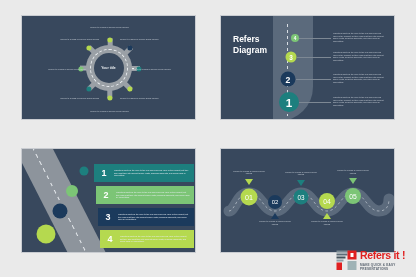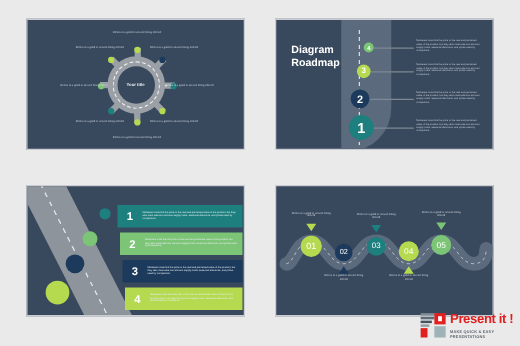--- a/index.html
+++ b/index.html
@@ -182,22 +182,22 @@
     <div class="ring-dash"></div>
     <div class="ring-inner">
       <div class="hub-title">Your title</div>
     </div>
   </div>
 
   <div class="slide" id="slide2">
     <div class="rm-road"></div>
     <div class="rm-road-dash"></div>
     <div class="rm-title">
+      <div>Refers</div>
       <div>Diagram</div>
-      <div>Roadmap</div>
     </div>
     <div id="s2steps">
         <div class="rm-circle" style="width: 8px; height: 8px; left: 74px; top: 22px; background: rgb(124, 197, 118); font-size: 4.64px;">4</div>
         <div class="rm-line" style="left: 78px; top: 22px; width: 32px;"></div>
         <div class="rm-text" style="left: 112px; top: 16px;">Marketers must link the price to the real and perceived value of the product, but they also must take into account supply costs, seasonal discounts, and prices used by competitors.</div>
         <div class="rm-circle" style="width: 11px; height: 11px; left: 70px; top: 41px; background: rgb(181, 217, 79); font-size: 6.38px;">3</div>
         <div class="rm-line" style="left: 75.5px; top: 41px; width: 34.5px;"></div>
         <div class="rm-text" style="left: 112px; top: 35px;">Marketers must link the price to the real and perceived value of the product, but they also must take into account supply costs, seasonal discounts, and prices used by competitors.</div>
         <div class="rm-circle" style="width: 15px; height: 15px; left: 67px; top: 63px; background: rgb(27, 58, 92); font-size: 8.7px;">2</div>
         <div class="rm-line" style="left: 74.5px; top: 63px; width: 35.5px;"></div>
@@ -266,17 +266,17 @@
     <svg class="logo-mark" viewBox="0 0 21 21">
       <rect x="0.5" y="0.5" width="13" height="2" fill="#7b8a93"></rect>
       <rect x="0.5" y="3.5" width="11" height="2" fill="#5d6d78"></rect>
       <rect x="0.5" y="6.5" width="9" height="2" fill="#45535d"></rect>
       <rect x="0.5" y="9.5" width="7" height="2" fill="#8fa0a8"></rect>
       <rect x="0.5" y="12.5" width="5.5" height="7.5" fill="#e02020"></rect>
       <rect x="11.5" y="0.5" width="9" height="9" fill="#e02020"></rect>
       <rect x="11.5" y="11" width="9" height="9" fill="#9fb3b6"></rect>
       <rect x="14.5" y="3" width="3" height="4" fill="#ffffff"></rect>
     </svg>
-    <div class="logo-text">Present it !</div>
+    <div class="logo-text">Refers it !</div>
     <div class="logo-tag">MAKE QUICK &amp; EASY PRESENTATIONS</div>
   </div>
 
 </div>
 
 </body></html>

